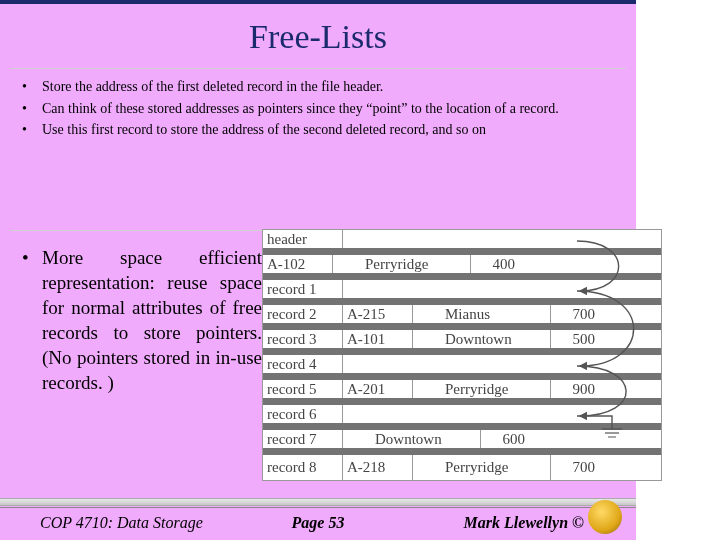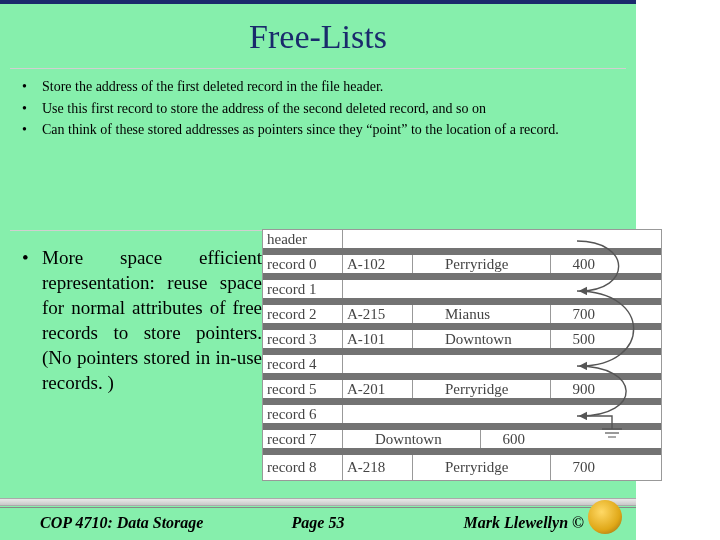--- a/index.html
+++ b/index.html
@@ -1,17 +1,17 @@
 <!DOCTYPE html>
 <html><head>
 <meta charset="utf-8">
 <style>
   * { margin: 0; padding: 0; box-sizing: border-box; }
   html, body { width: 720px; height: 540px; font-family: "Times New Roman", serif; background: #fff; overflow: hidden; }
-  .slide { width: 636px; height: 540px; position: relative; background: #86efac; }
+  .slide { width: 636px; height: 540px; position: relative; background: #f0abfc; }
   .top-stripe { position: absolute; top: 0; left: 0; right: 0; height: 4px; background: #1a2a6c; }
   .title { position: absolute; top: 18px; left: 0; right: 0; text-align: center; font-size: 34px; color: #1a2a6c; font-family: "Times New Roman", serif; }
   .hr1 { position: absolute; top: 68px; left: 10px; right: 10px; height: 1px; background: #d0d0d0; }
   .bullets-top { position: absolute; top: 78px; left: 22px; right: 22px; font-size: 14px; line-height: 1.25; color: #000; }
   .bullets-top li { list-style: none; position: relative; padding-left: 20px; text-align: justify; margin-bottom: 4px; }
   .bullets-top li::before { content: "•"; position: absolute; left: 0; top: 0; }
   .hr2 { position: absolute; top: 230px; left: 10px; right: 10px; height: 1px; background: #d0d0d0; }
   .lower { position: absolute; top: 245px; left: 22px; right: 22px; display: flex; }
   .lower-text { flex: 0 0 240px; }
   .lower-text li { list-style: none; position: relative; padding-left: 20px; font-size: 19px; line-height: 1.32; text-align: justify; }
@@ -23,53 +23,52 @@
   .cell-label { width: 80px; border-right: 1px solid #999; display: flex; align-items: center; padding-left: 4px; }
   .cell-a { width: 70px; border-right: 1px solid #999; display: flex; align-items: center; padding-left: 4px; }
   .cell-b { width: 110px; border-right: 1px solid #999; display: flex; align-items: center; padding-left: 4px; margin-left: 28px; }
   .cell-c { width: 50px; display: flex; align-items: center; justify-content: flex-end; padding-right: 6px; }
   .cell-ptr { flex: 1; }
   .arrows { position: absolute; top: -16px; left: 310px; width: 120px; height: 260px; pointer-events: none; }
 
   .footer { position: absolute; bottom: 0; left: 0; right: 0; height: 42px; }
   .footer-bar { position: absolute; bottom: 34px; left: 0; right: 0; height: 8px; background: linear-gradient(#e8e8e8, #c8c8c8); border-top: 1px solid #aaa; border-bottom: 1px solid #aaa; }
   .footer-hr { position: absolute; bottom: 32px; left: 0; right: 0; height: 1px; background: #888; }
-  .footer-left { position: absolute; left: 40px; bottom: 8px; font-style: italic; font-weight: bold; font-size: 16px; }
+  .footer-left { position: absolute; left: 40px; bottom: 8px; font-style: italic; font-weight: normal; font-size: 16px; }
   .footer-center { position: absolute; left: 0; right: 0; bottom: 8px; text-align: center; font-style: italic; font-weight: bold; font-size: 16px; }
   .footer-right { position: absolute; right: 52px; bottom: 8px; font-style: italic; font-weight: bold; font-size: 16px; }
   .logo { position: absolute; right: 14px; bottom: 6px; width: 34px; height: 34px; border-radius: 50%; background: radial-gradient(circle at 40% 35%, #ffd966 0%, #e0a818 60%, #8a6010 100%); }
 </style>
 </head>
 <body>
 
 <div class="slide">
   <div class="top-stripe"></div>
   <div class="title">Free-Lists</div>
   <div class="hr1"></div>
 
   <ul class="bullets-top">
     <li>Store the address of the first deleted record in the file header.</li>
+    <li>Can think of these stored addresses as pointers since they “point” to the location of a record.</li>
     <li>Use this first record to store the address of the second deleted record, and so on</li>
-    <li>Can think of these stored addresses as pointers since they “point” to the location of a record.</li>
   </ul>
 
   <div class="hr2"></div>
 
   <div class="lower">
     <ul class="lower-text">
       <li>More space efficient representation: reuse space for normal attributes of free records to store pointers. (No pointers stored in in-use records. )</li>
     </ul>
     <div class="diagram-wrap">
       <div class="diagram" id="diagram-rows">
           <div class="row">
             <div class="cell-label">header</div>
             <div class="cell-ptr"></div>
           </div>
           <div class="row">
-            <div class="cell-label">record 0</div>
             <div class="cell-a">A-102</div>
             <div class="cell-b">Perryridge</div>
             <div class="cell-c">400</div>
           </div>
           <div class="row">
             <div class="cell-label">record 1</div>
             <div class="cell-ptr"></div>
           </div>
           <div class="row">
             <div class="cell-label">record 2</div>

